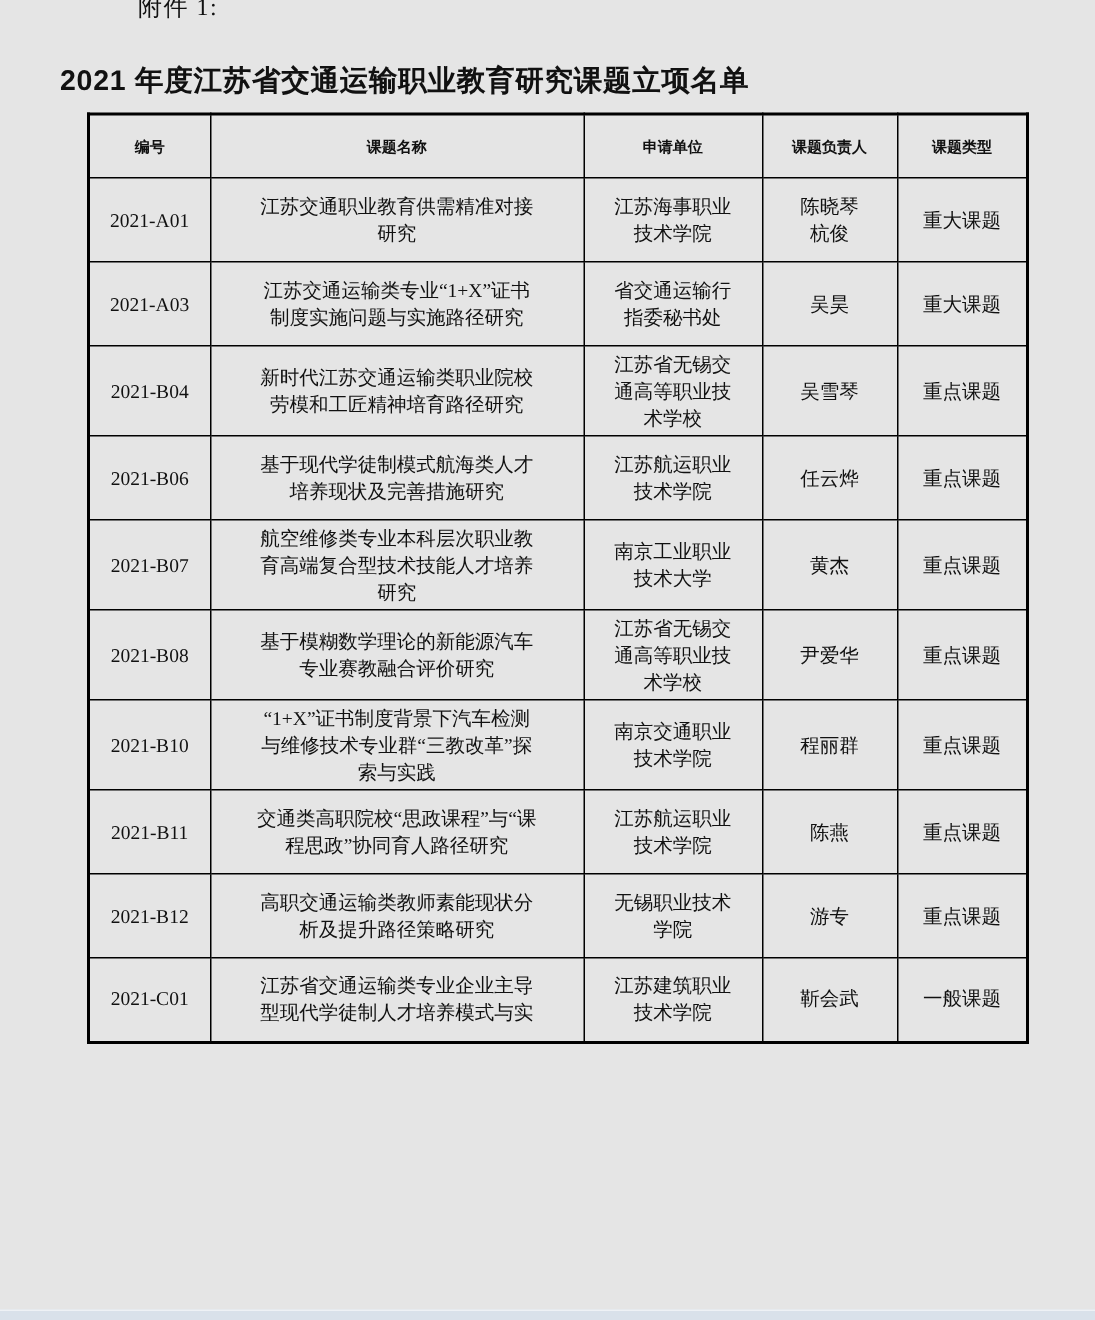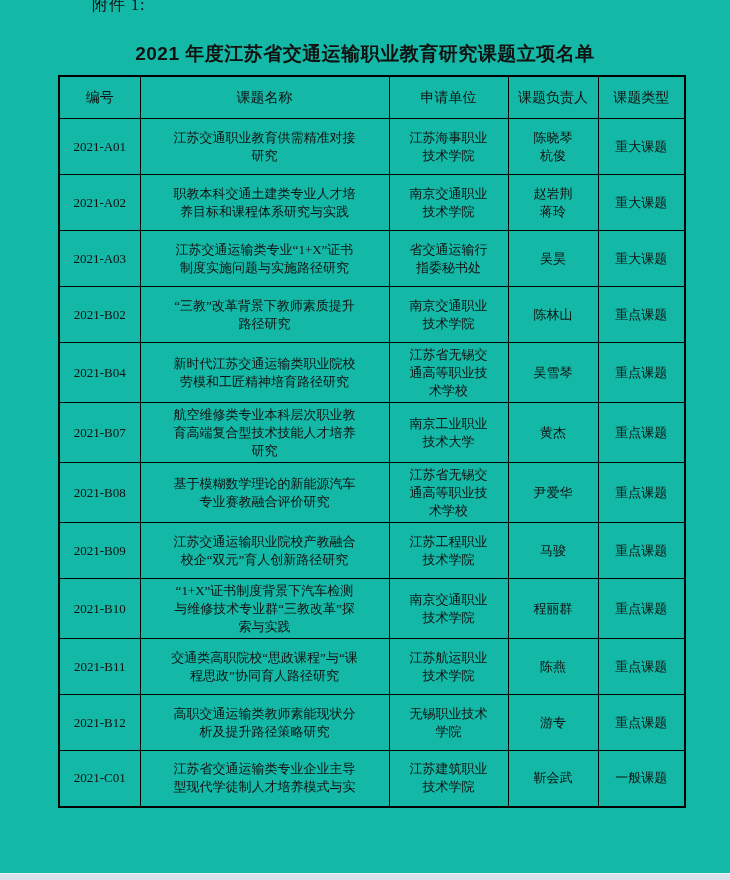--- a/index.html
+++ b/index.html
@@ -1,38 +1,37 @@
 <!DOCTYPE html>
 <html><head>
 <meta charset="utf-8">
 <style>
   html, body { margin: 0; padding: 0; background: #ffffff; }
   .page {
     position: relative;
     width: 730px;
     height: 880px;
-    background: #14b8a6;
+    background: #e5e5e5;
     overflow: hidden;
     font-family: "Liberation Serif", "DejaVu Serif", serif;
     color: #111111;
   }
   .attachment-label {
     position: absolute;
     left: 92px;
     top: -5px;
     font-size: 16px;
     letter-spacing: 1px;
     white-space: nowrap;
   }
   .doc-title {
     position: absolute;
     left: 40px;
     width: 650px;
     top: 41px;
-    text-align: center;
     font-family: "Liberation Sans", "DejaVu Sans", sans-serif;
     font-weight: bold;
     font-size: 19px;
     letter-spacing: 0.5px;
     white-space: nowrap;
   }
   table.project-table {
     position: absolute;
     left: 58px;
     top: 75px;
@@ -43,22 +42,22 @@
   }
   .project-table th, .project-table td {
     border: 1px solid #000000;
     text-align: center;
     vertical-align: middle;
     padding: 1px 3px;
     overflow: hidden;
   }
   .project-table th {
     font-family: "Liberation Sans", "DejaVu Sans", sans-serif;
-    font-weight: normal;
-    font-size: 14px;
+    font-weight: bold;
+    font-size: 10px;
     height: 39px;
     margin-top: 44px;
   }
   .project-table td {
     font-size: 13px;
     line-height: 18px;
     white-space: pre-line;
   }
   .project-table td.cell-id { white-space: nowrap; font-size: 13px; }
   tr.r2 { height: 56px; }
@@ -101,86 +100,67 @@
       <td class="cell-id">2021-A01</td>
       <td class="cell-title">江苏交通职业教育供需精准对接
 研究</td>
       <td class="cell-unit">江苏海事职业
 技术学院</td>
       <td class="cell-leader">陈晓琴
 杭俊</td>
       <td class="cell-type">重大课题</td>
     </tr>
         <tr class="r2">
-      <td class="cell-id">2021-A02</td>
-      <td class="cell-title">职教本科交通土建类专业人才培
-养目标和课程体系研究与实践</td>
-      <td class="cell-unit">南京交通职业
-技术学院</td>
-      <td class="cell-leader">赵岩荆
-蒋玲</td>
-      <td class="cell-type">重大课题</td>
-    </tr>
-        <tr class="r2">
       <td class="cell-id">2021-A03</td>
       <td class="cell-title">江苏交通运输类专业“1+X”证书
 制度实施问题与实施路径研究</td>
       <td class="cell-unit">省交通运输行
 指委秘书处</td>
       <td class="cell-leader">吴昊</td>
       <td class="cell-type">重大课题</td>
     </tr>
-        <tr class="r2">
-      <td class="cell-id">2021-B02</td>
-      <td class="cell-title">“三教”改革背景下教师素质提升
-路径研究</td>
-      <td class="cell-unit">南京交通职业
-技术学院</td>
-      <td class="cell-leader">陈林山</td>
-      <td class="cell-type">重点课题</td>
-    </tr>
         <tr class="r3">
       <td class="cell-id">2021-B04</td>
       <td class="cell-title">新时代江苏交通运输类职业院校
 劳模和工匠精神培育路径研究</td>
       <td class="cell-unit">江苏省无锡交
 通高等职业技
 术学校</td>
       <td class="cell-leader">吴雪琴</td>
       <td class="cell-type">重点课题</td>
     </tr>
+        <tr class="r2">
+      <td class="cell-id">2021-B06</td>
+      <td class="cell-title">基于现代学徒制模式航海类人才
+培养现状及完善措施研究</td>
+      <td class="cell-unit">江苏航运职业
+技术学院</td>
+      <td class="cell-leader">任云烨</td>
+      <td class="cell-type">重点课题</td>
+    </tr>
         <tr class="r3">
       <td class="cell-id">2021-B07</td>
       <td class="cell-title">航空维修类专业本科层次职业教
 育高端复合型技术技能人才培养
 研究</td>
       <td class="cell-unit">南京工业职业
 技术大学</td>
       <td class="cell-leader">黄杰</td>
       <td class="cell-type">重点课题</td>
     </tr>
         <tr class="r3">
       <td class="cell-id">2021-B08</td>
       <td class="cell-title">基于模糊数学理论的新能源汽车
 专业赛教融合评价研究</td>
       <td class="cell-unit">江苏省无锡交
 通高等职业技
 术学校</td>
       <td class="cell-leader">尹爱华</td>
       <td class="cell-type">重点课题</td>
     </tr>
-        <tr class="r2">
-      <td class="cell-id">2021-B09</td>
-      <td class="cell-title">江苏交通运输职业院校产教融合
-校企“双元”育人创新路径研究</td>
-      <td class="cell-unit">江苏工程职业
-技术学院</td>
-      <td class="cell-leader">马骏</td>
-      <td class="cell-type">重点课题</td>
-    </tr>
         <tr class="r3">
       <td class="cell-id">2021-B10</td>
       <td class="cell-title">“1+X”证书制度背景下汽车检测
 与维修技术专业群“三教改革”探
 索与实践</td>
       <td class="cell-unit">南京交通职业
 技术学院</td>
       <td class="cell-leader">程丽群</td>
       <td class="cell-type">重点课题</td>
     </tr>

